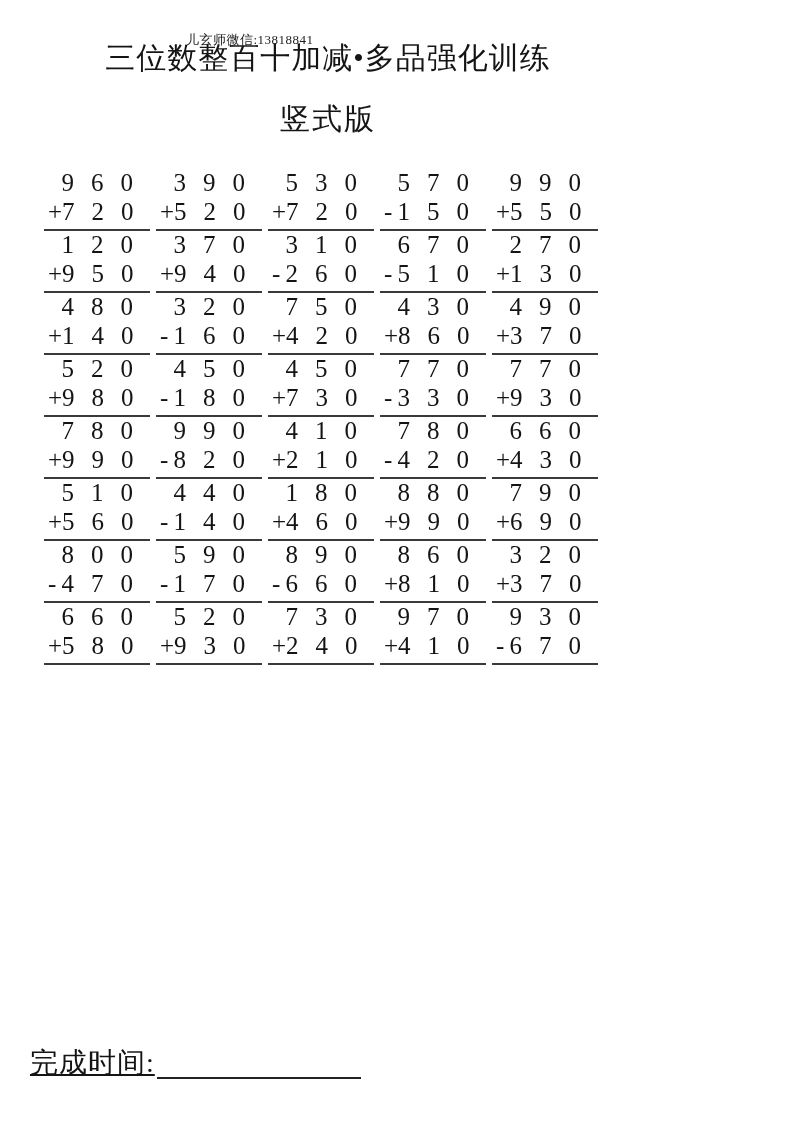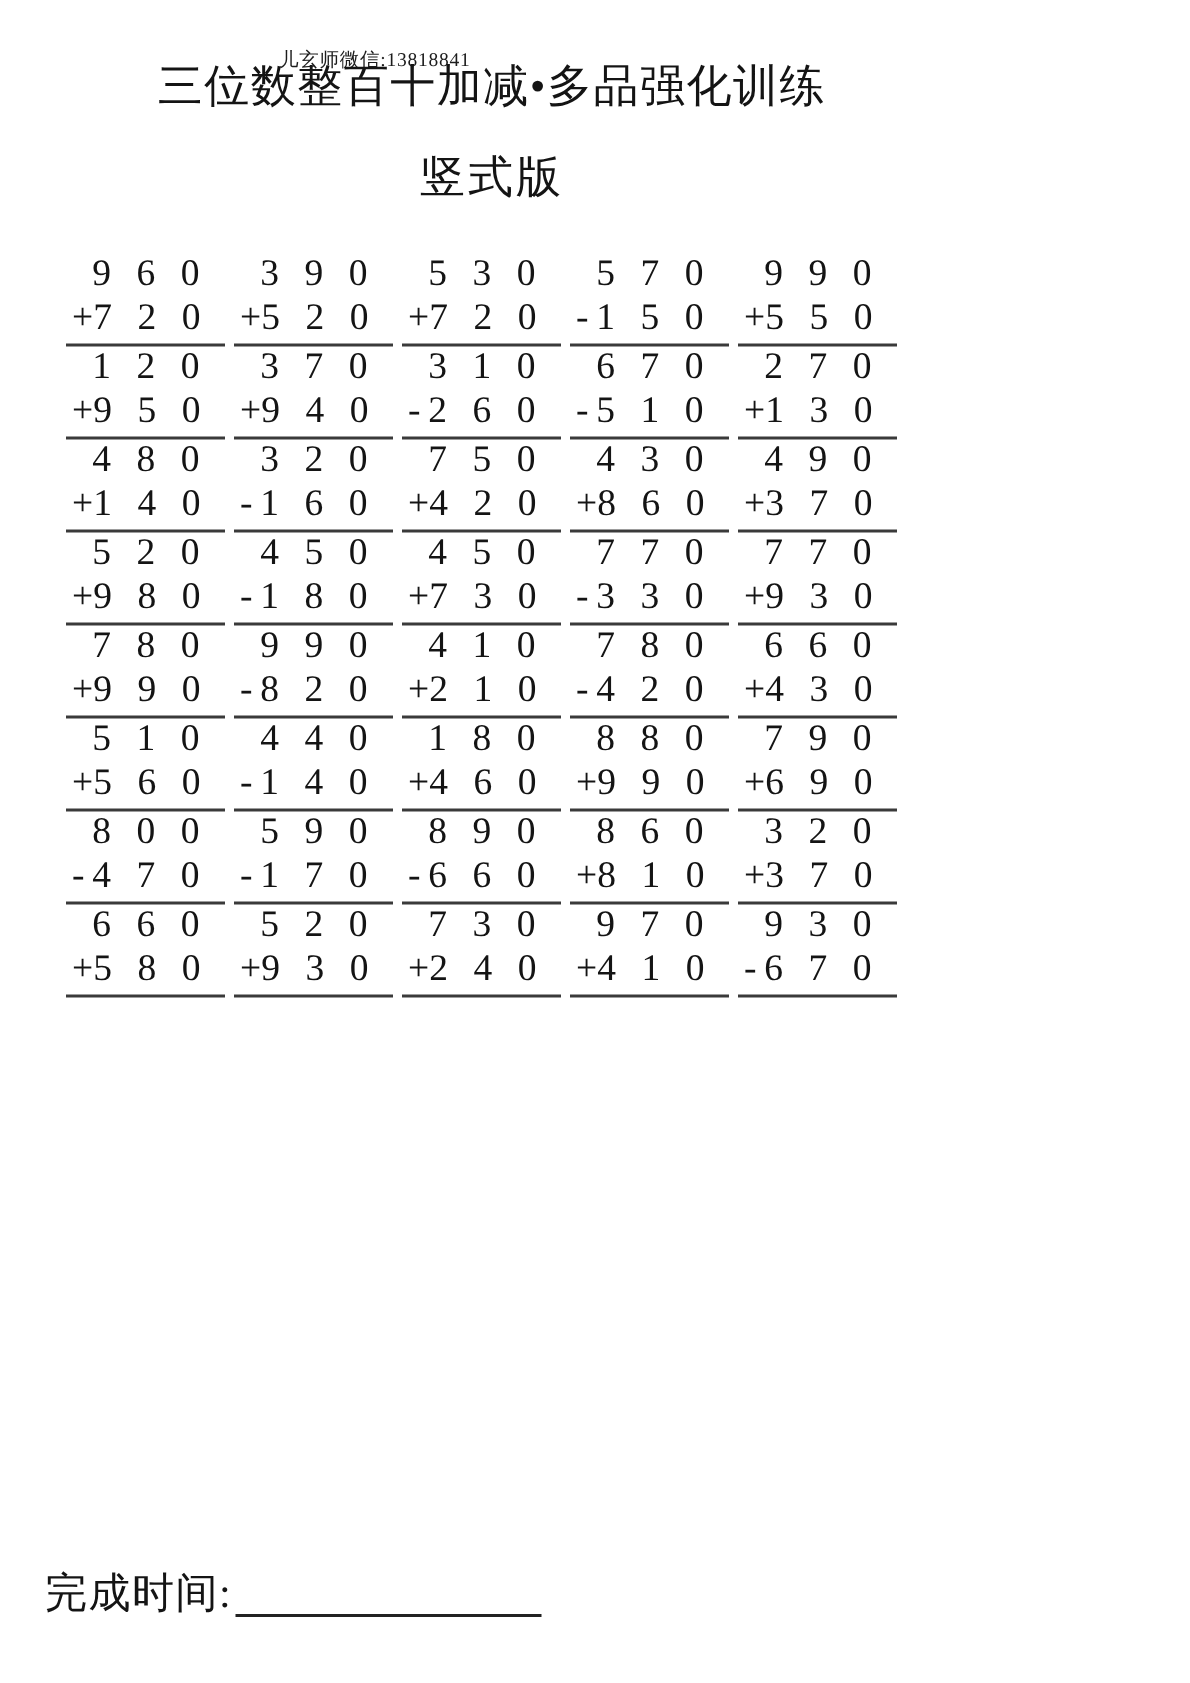--- a/index.html
+++ b/index.html
@@ -80,20 +80,21 @@
     white-space: nowrap;
   }
   .footer {
     position: absolute;
     left: 30px;
     top: 1046px;
     font-size: 28px;
     line-height: 34px;
     letter-spacing: 1px;
     white-space: nowrap;
+    text-decoration: underline;
   }
   .blank-line {
     display: inline-block;
     width: 204px;
     height: 1.1em;
     border-bottom: 2px solid #222222;
     vertical-align: -7px;
     margin-left: 2px;
   }
 </style>

